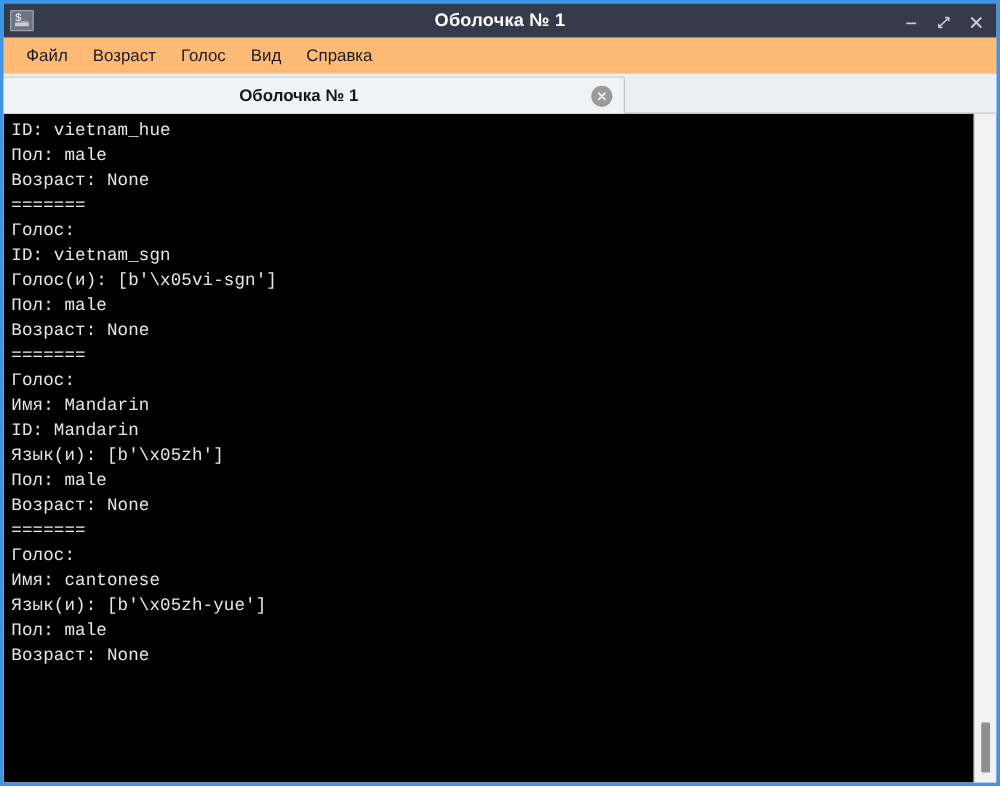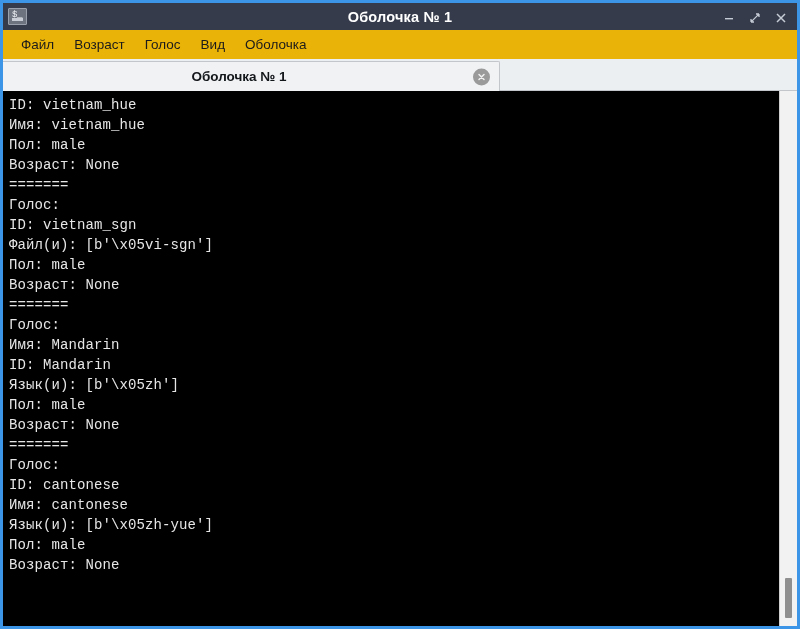--- a/index.html
+++ b/index.html
@@ -100,21 +100,21 @@
     font-size: 13px;
     font-family: "DejaVu Sans", sans-serif;
     line-height: 1;
   }
   .win-btn svg { display: block; }
 
   
   .menubar {
     height: 29px;
     min-height: 29px;
-    background: #eab308;
+    background: #fdba74;
     display: flex;
     align-items: center;
     padding-left: 8px;
     flex: 0 0 auto;
   }
   .menu-item {
     padding: 3px 10px;
     font-size: 13.5px;
     color: #1b1b1b;
     white-space: nowrap;
@@ -247,57 +247,55 @@
         </svg>
       </div>
     </div>
   </div>
 
   <div class="menubar">
     <div class="menu-item">Файл</div>
     <div class="menu-item">Возраст</div>
     <div class="menu-item">Голос</div>
     <div class="menu-item">Вид</div>
-    <div class="menu-item">Оболочка</div>
+    <div class="menu-item">Справка</div>
   </div>
 
   <div class="tabbar">
     <div class="tab">
       <span class="tab-label">Оболочка № 1</span>
       <span class="tab-close">
         <svg width="11" height="11" viewBox="0 0 11 11">
           <path d="M3 3 L8 8 M8 3 L3 8" stroke="#f0f0f0" stroke-width="1.5" fill="none" stroke-linecap="round"></path>
         </svg>
       </span>
     </div>
     <div class="tabbar-filler"></div>
   </div>
 
   <div class="terminal-area">
     <div class="terminal">
         <div class="term-line">ID: vietnam_hue</div>
-        <div class="term-line">Имя: vietnam_hue</div>
         <div class="term-line">Пол: male</div>
         <div class="term-line">Возраст: None</div>
         <div class="term-line">=======</div>
         <div class="term-line">Голос:</div>
         <div class="term-line">ID: vietnam_sgn</div>
-        <div class="term-line">Файл(и): [b'\x05vi-sgn']</div>
+        <div class="term-line">Голос(и): [b'\x05vi-sgn']</div>
         <div class="term-line">Пол: male</div>
         <div class="term-line">Возраст: None</div>
         <div class="term-line">=======</div>
         <div class="term-line">Голос:</div>
         <div class="term-line">Имя: Mandarin</div>
         <div class="term-line">ID: Mandarin</div>
         <div class="term-line">Язык(и): [b'\x05zh']</div>
         <div class="term-line">Пол: male</div>
         <div class="term-line">Возраст: None</div>
         <div class="term-line">=======</div>
         <div class="term-line">Голос:</div>
-        <div class="term-line">ID: cantonese</div>
         <div class="term-line">Имя: cantonese</div>
         <div class="term-line">Язык(и): [b'\x05zh-yue']</div>
         <div class="term-line">Пол: male</div>
         <div class="term-line">Возраст: None</div>
       </div>
     <div class="scrollbar">
       <div class="scroll-thumb"></div>
     </div>
   </div>
 

